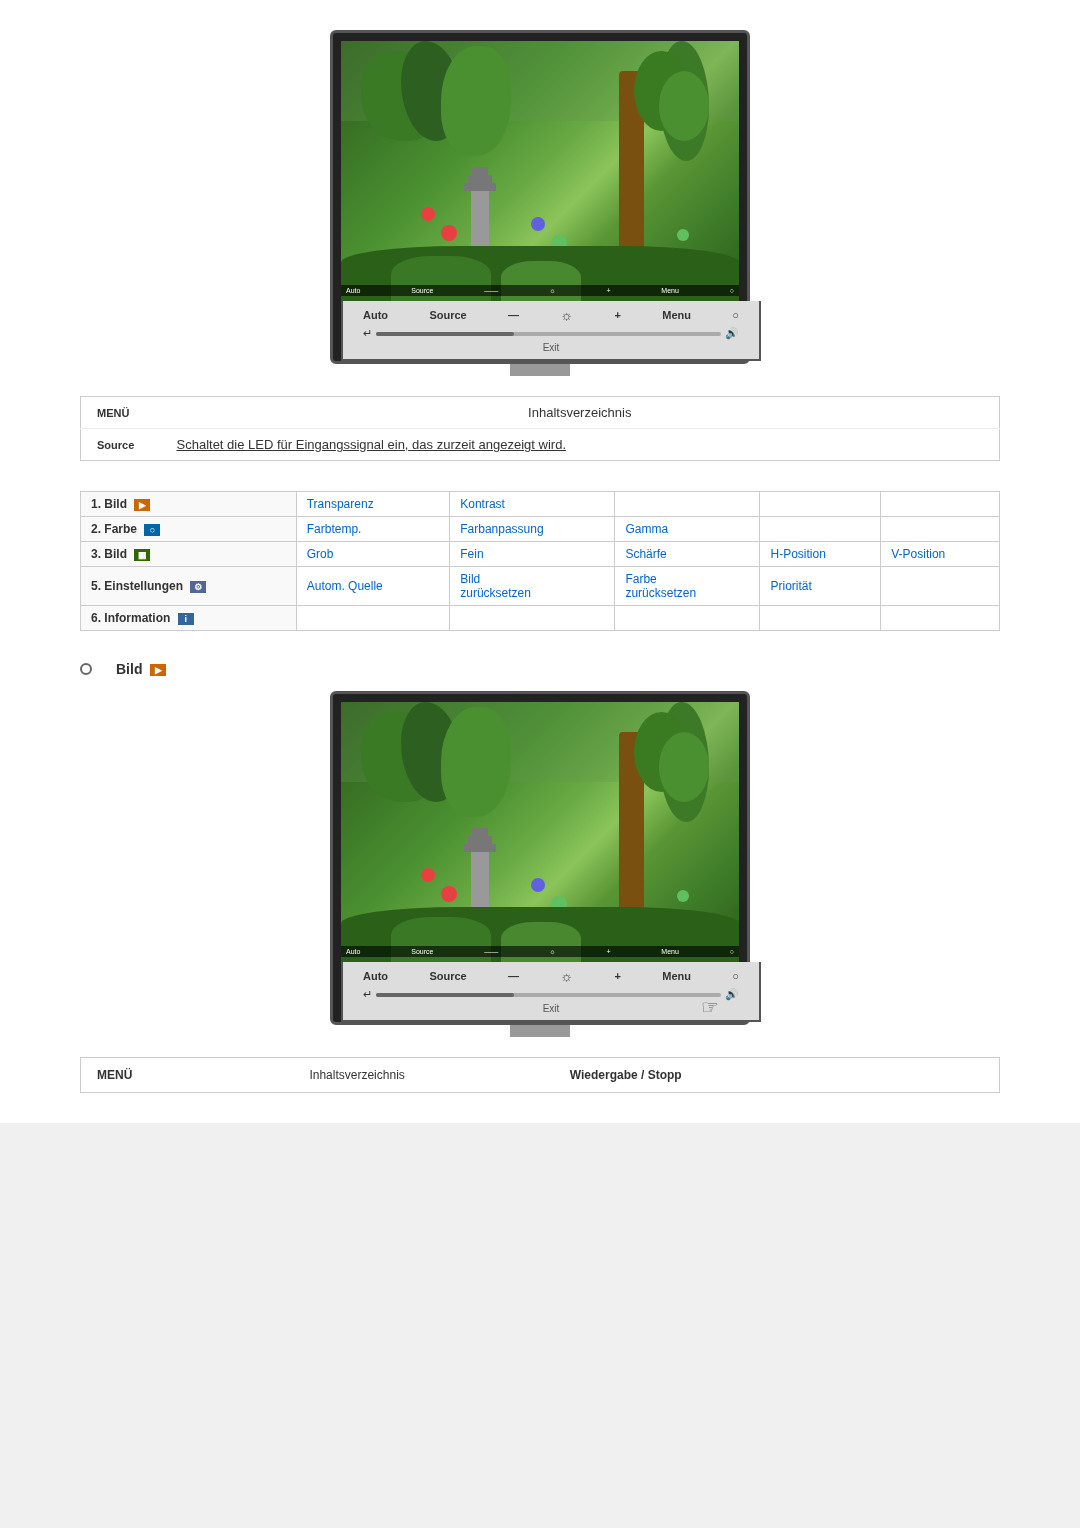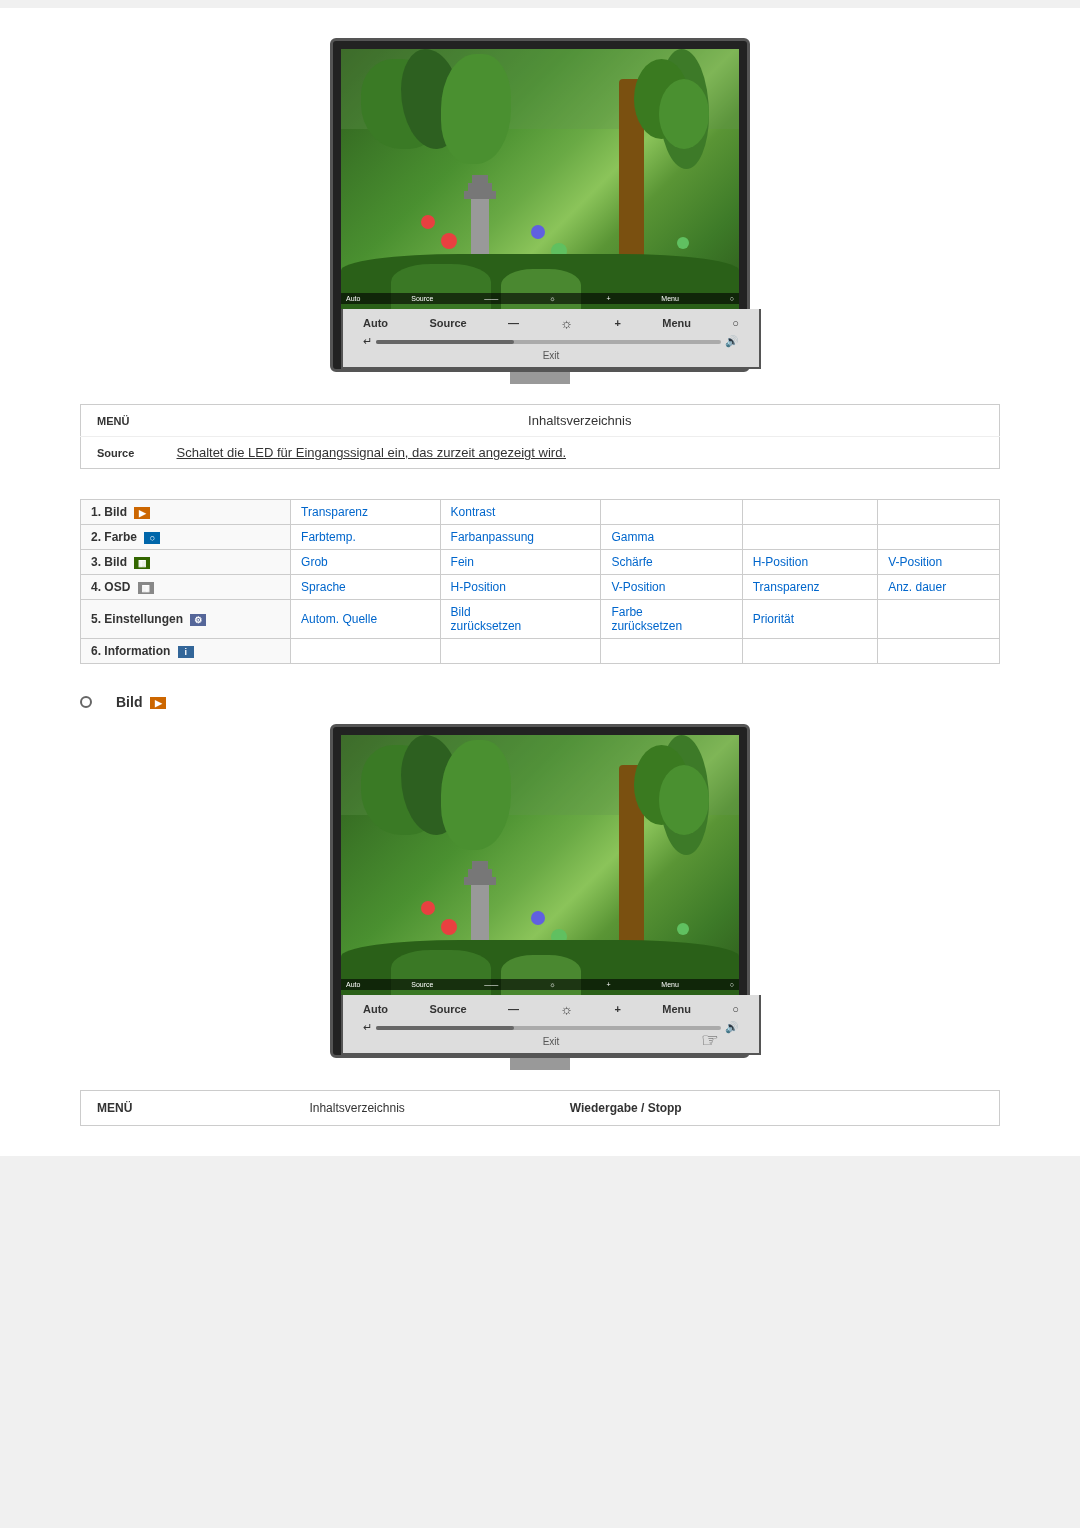--- a/index.html
+++ b/index.html
@@ -8,21 +8,21 @@
       font-family: Arial, sans-serif;
       font-size: 13px;
       color: #333;
       width: 1080px;
       min-height: 1528px;
     }
 
     .page-wrapper {
       background: #fff;
       max-width: 1080px;
-      margin: 8px auto;
+      margin: 0 auto;
       padding: 30px 80px;
     }
 
     
     .monitor-section {
       display: flex;
       flex-direction: column;
       align-items: center;
       margin-bottom: 20px;
     }
@@ -396,30 +396,20 @@
       <td class="menu-item">
         3. Bild <span class="menu-icon menu-icon-green">▦</span>
       </td>
       <td class="blue-link">Grob</td>
       <td class="blue-link">Fein</td>
       <td class="blue-link">Schärfe</td>
       <td class="blue-link">H-Position</td>
       <td class="blue-link">V-Position</td>
     </tr>
 
-    <tr>
-      <td class="menu-item">
-        4. OSD <span class="menu-icon menu-icon-grid">▦</span>
-      </td>
-      <td class="blue-link">Sprache</td>
-      <td class="blue-link">H-Position</td>
-      <td class="blue-link">V-Position</td>
-      <td class="blue-link">Transparenz</td>
-      <td class="blue-link">Anz. dauer</td>
-    </tr>
 
     <tr>
       <td class="menu-item">
         5. Einstellungen <span class="menu-icon menu-icon-settings">⚙</span>
       </td>
       <td class="blue-link">Autom. Quelle</td>
       <td class="blue-link">Bild<br>zurücksetzen</td>
       <td class="blue-link">Farbe<br>zurücksetzen</td>
       <td class="blue-link">Priorität</td>
       <td></td>

